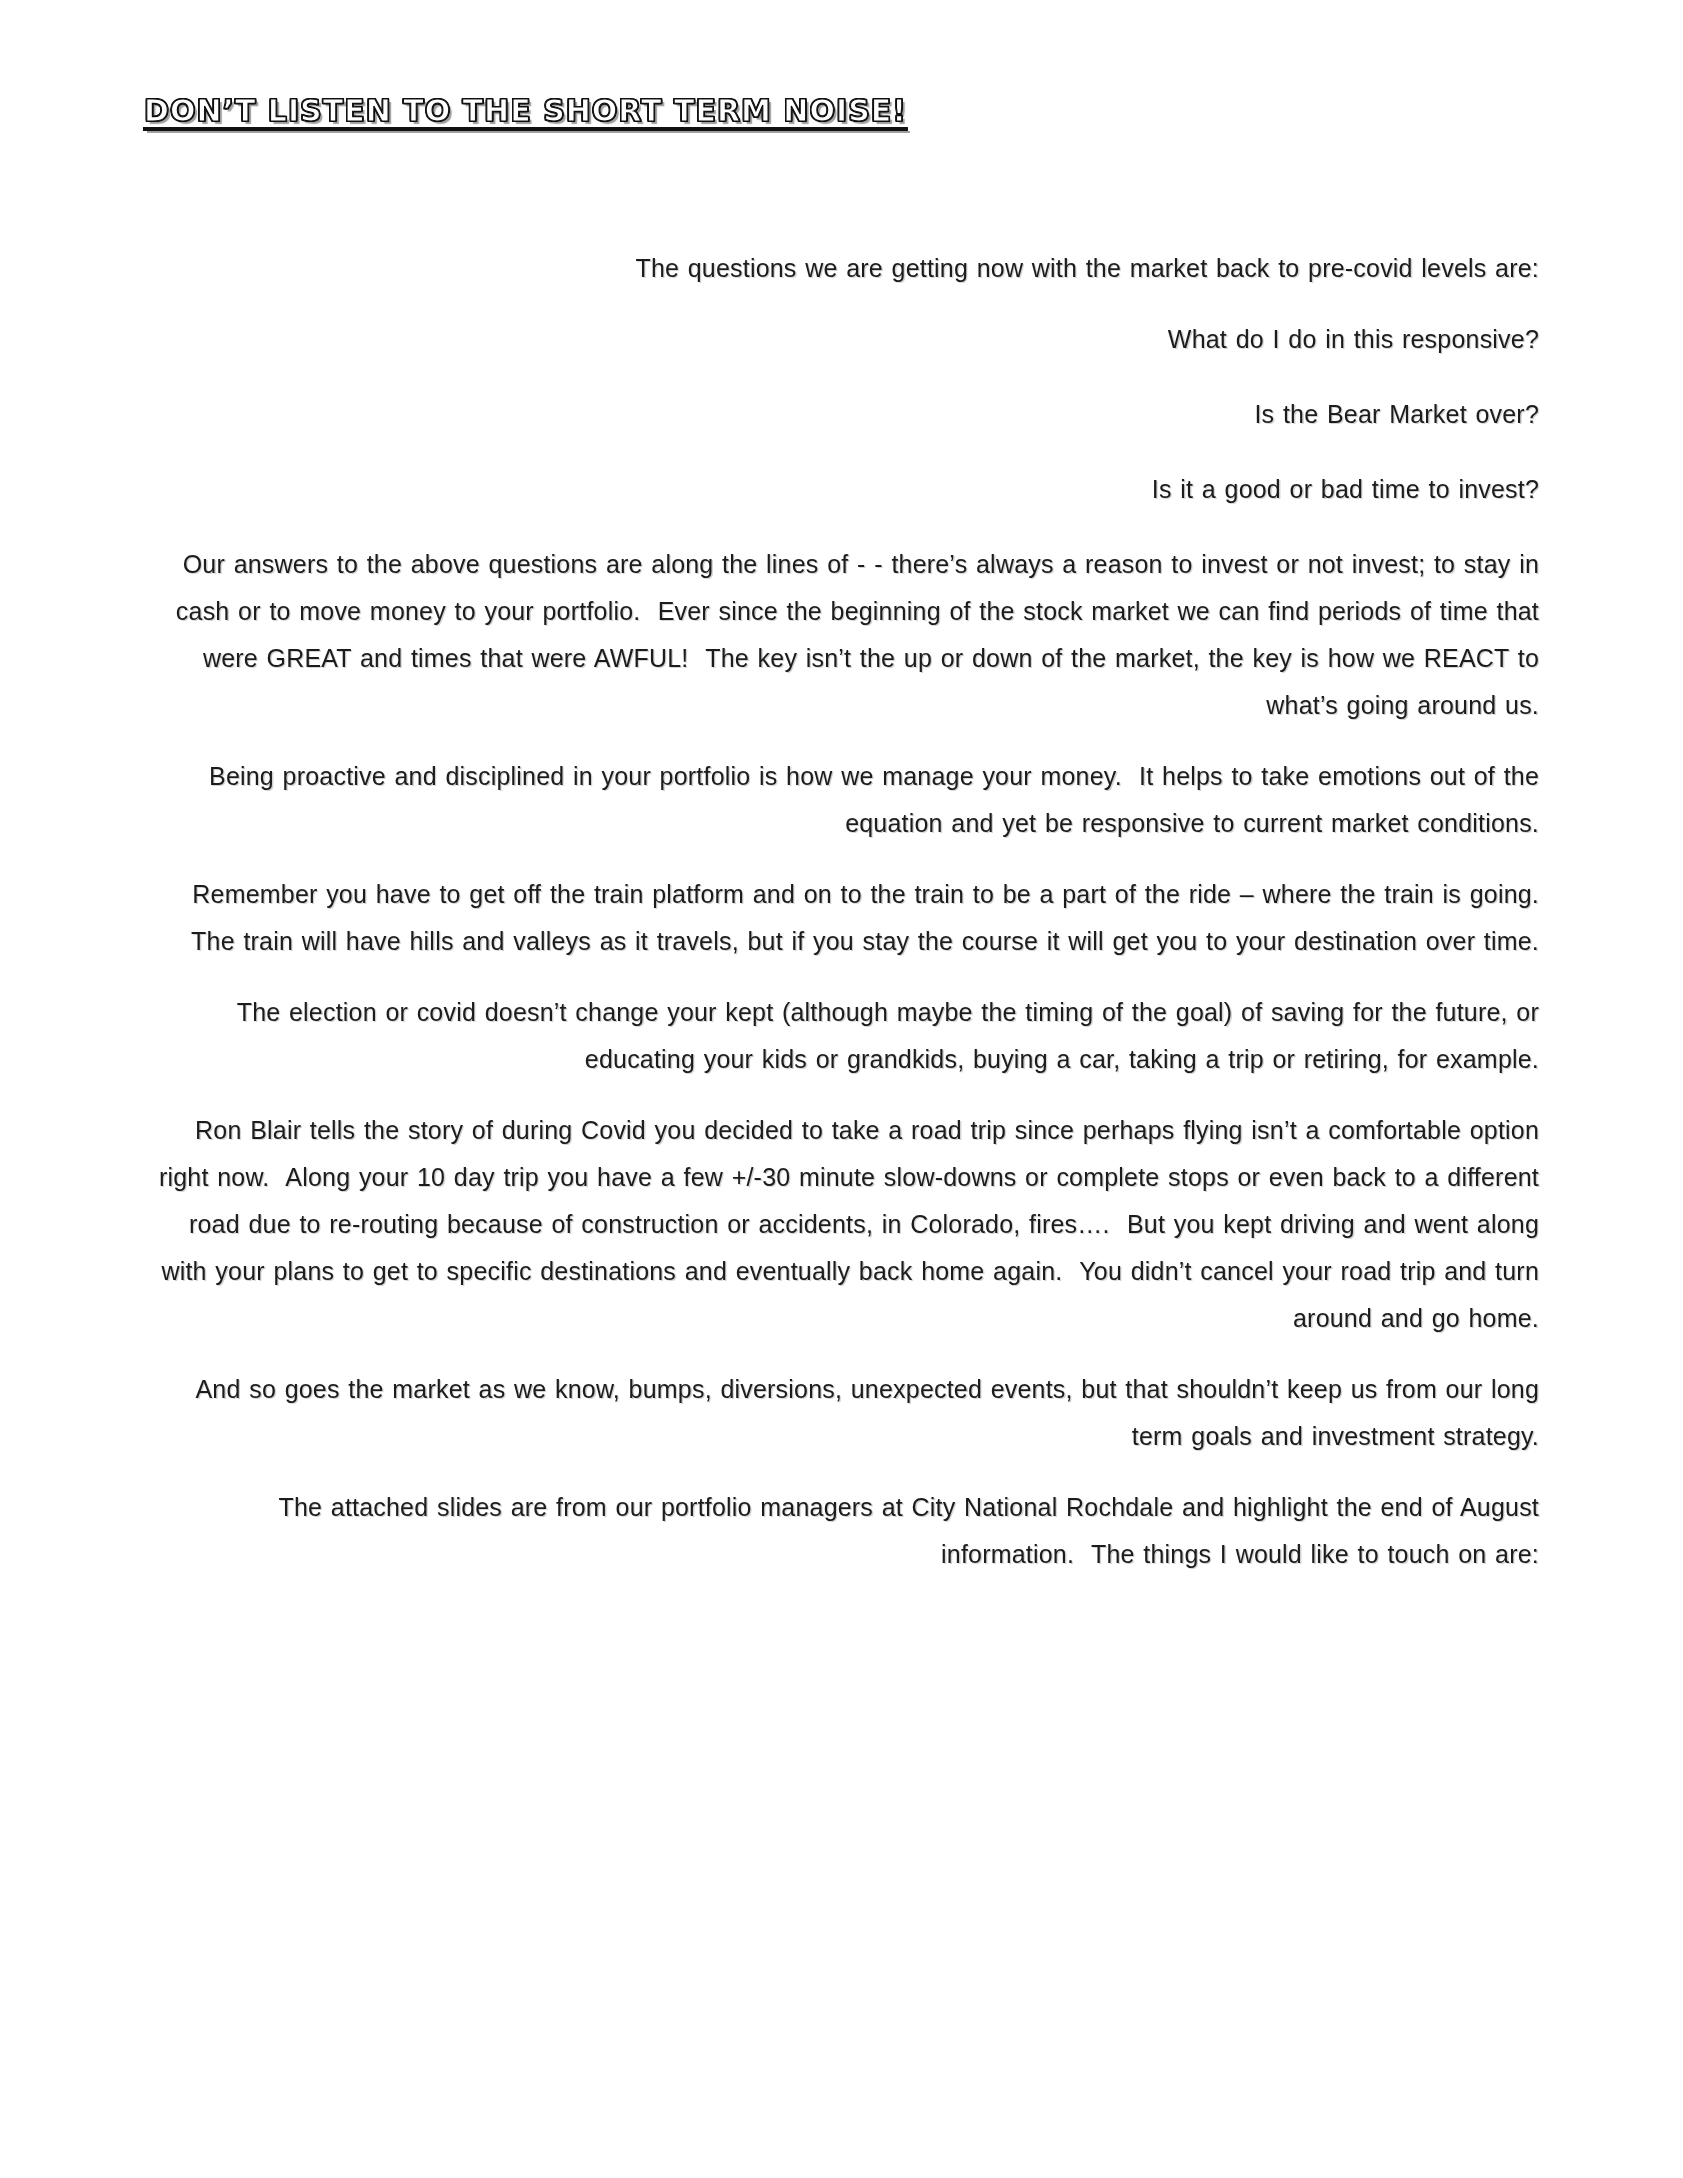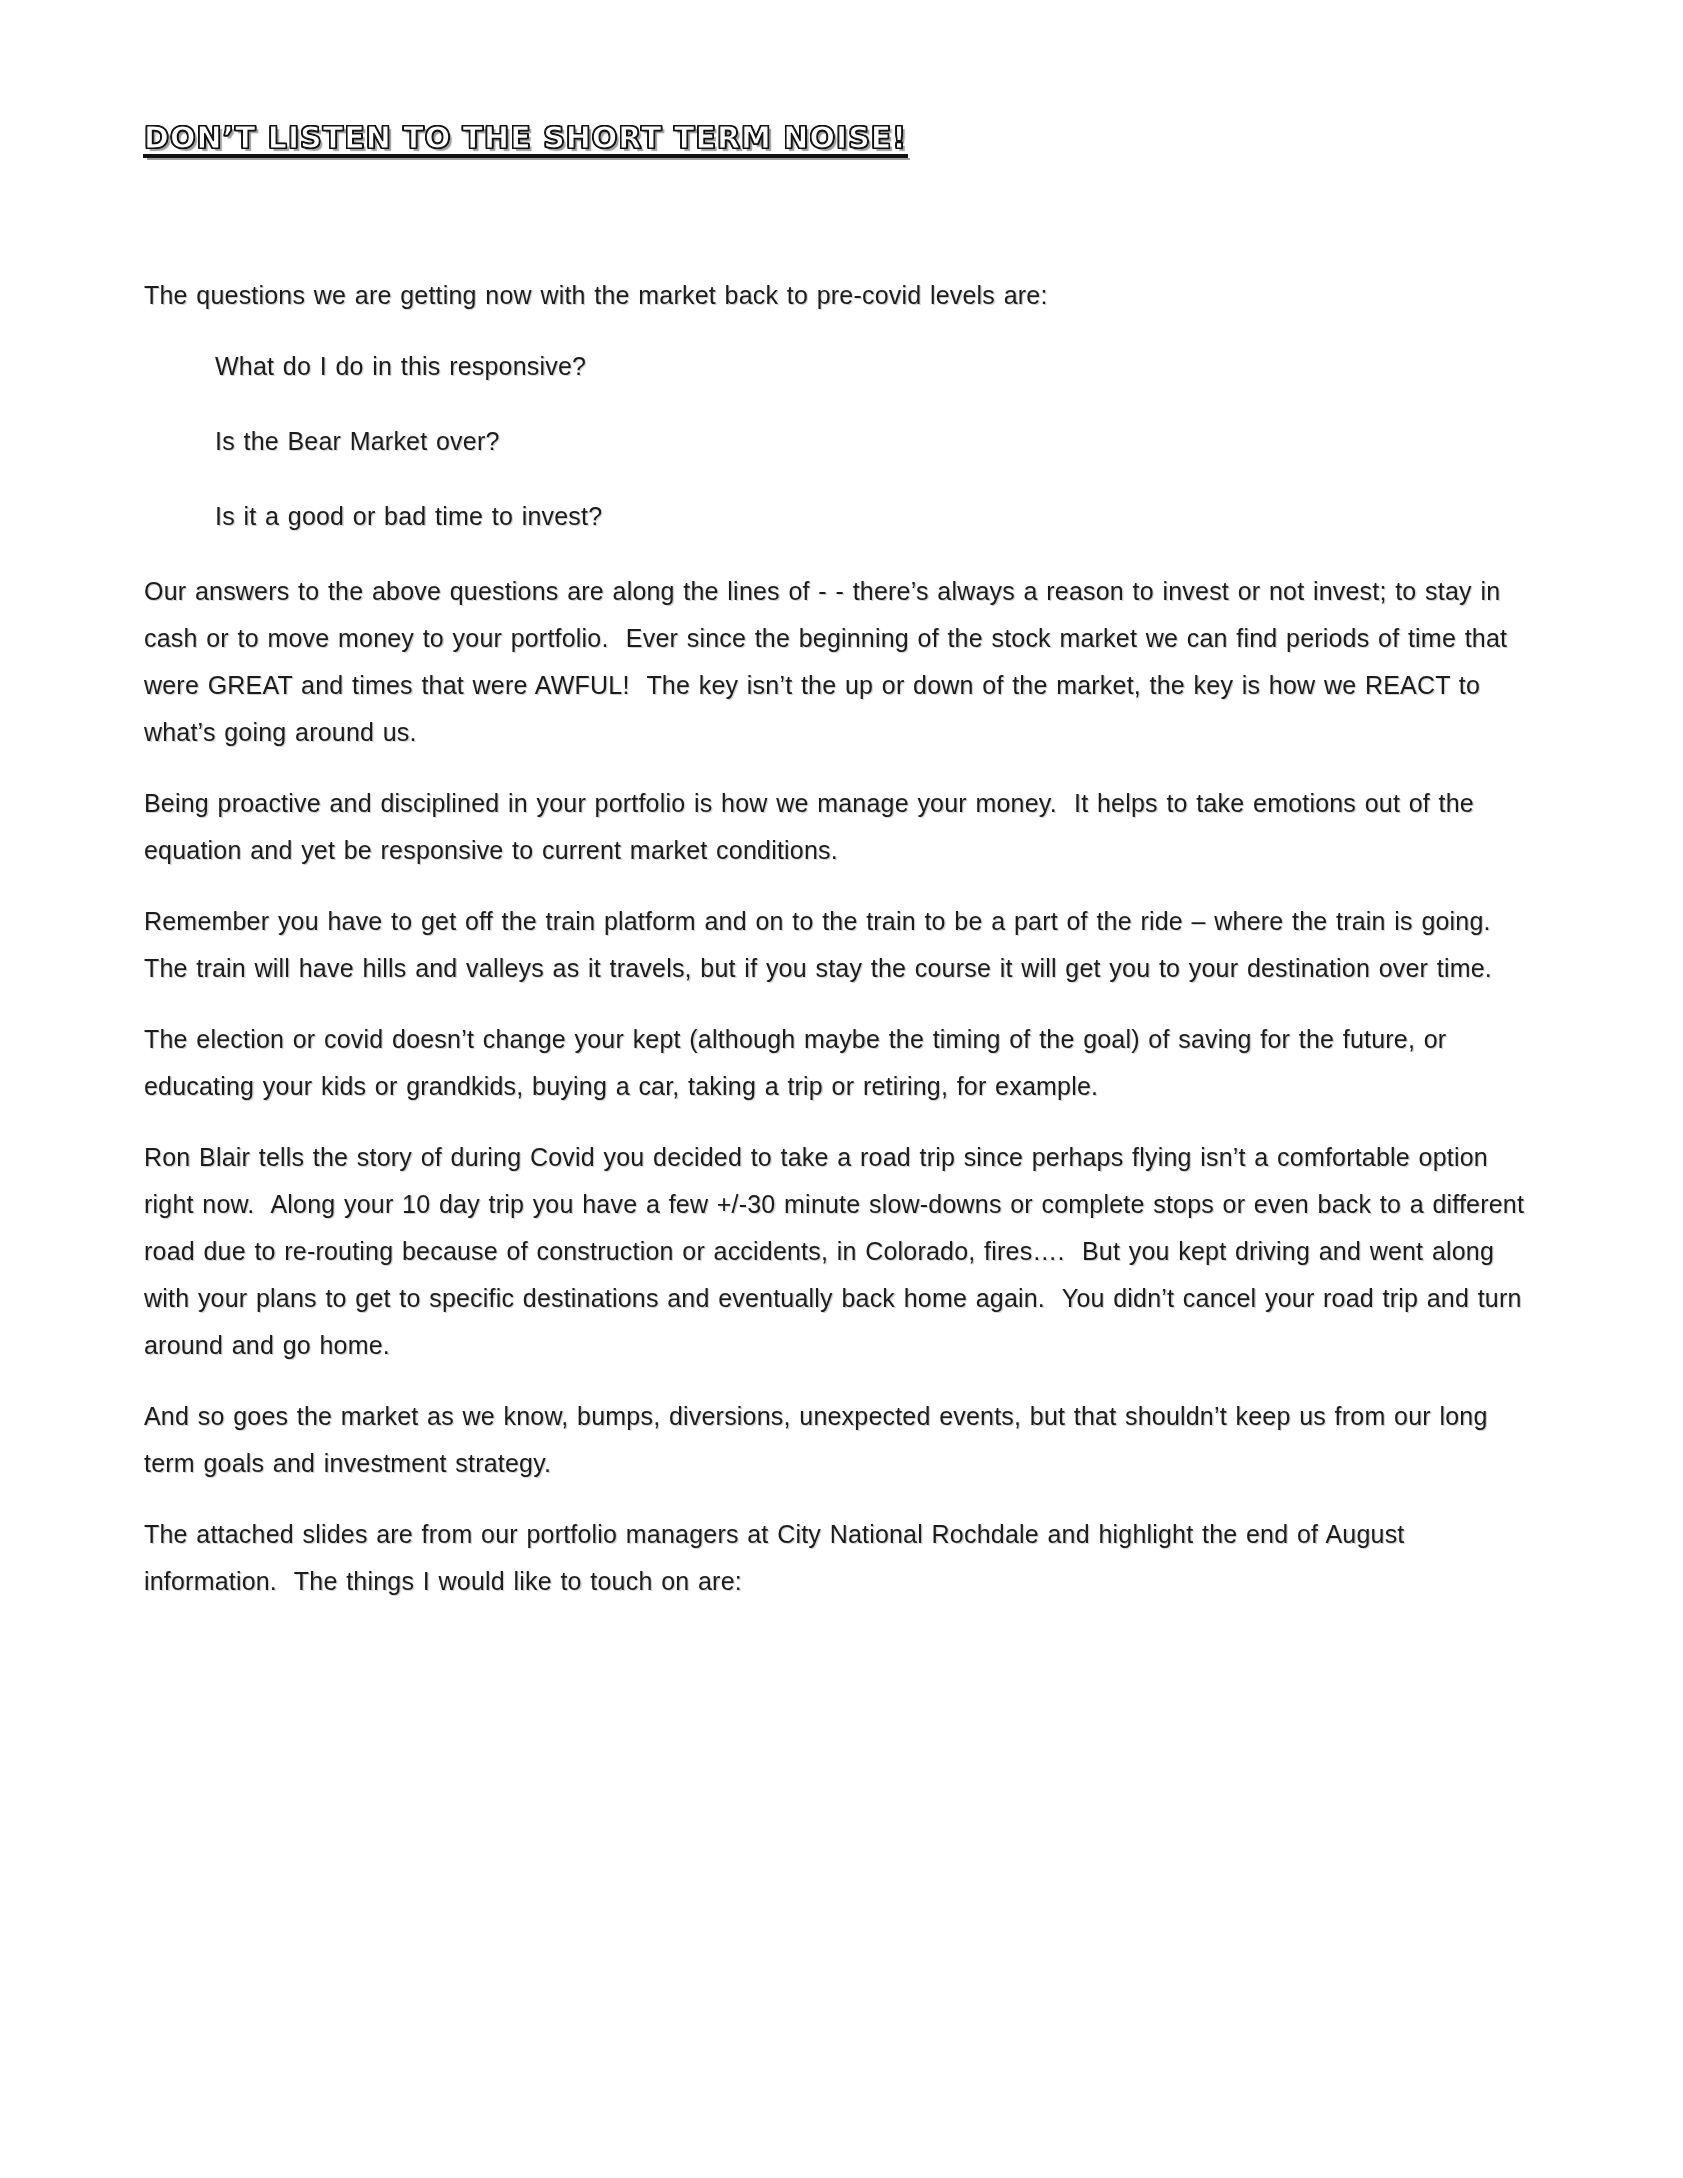--- a/index.html
+++ b/index.html
@@ -6,21 +6,21 @@
     margin: 0;
     padding: 0;
     background: #ffffff;
   }
   .page {
     position: relative;
     width: 1683px;
     height: 2178px;
     background: #ffffff;
     box-sizing: border-box;
-    padding: 120px 144px 0 144px;
+    padding: 93px 144px 0 144px;
     font-family: "Liberation Sans", "DejaVu Sans", sans-serif;
     color: #1c1c1c;
   }
   .doc-title {
     display: inline-block;
     font-family: "DejaVu Sans", sans-serif;
     font-weight: bold;
     font-size: 30px;
     letter-spacing: 1px;
     color: #ffffff;
@@ -36,20 +36,21 @@
     margin: 0 0 117px 0;
   }
   .body-text p {
     margin: 0 0 24px 0;
     font-size: 25px;
     line-height: 47px;
     letter-spacing: 0.2px;
     word-spacing: 1.5px;
     white-space: pre-wrap;
     text-shadow: 1.3px 1.3px 0.5px rgba(140,140,140,0.38);
+    text-align: right;
   }
   .body-text p.question {
     margin-left: 71px;
     margin-bottom: 28px;
   }
   .b { font-weight: normal; }
 </style>
 </head>
 <body>
 

